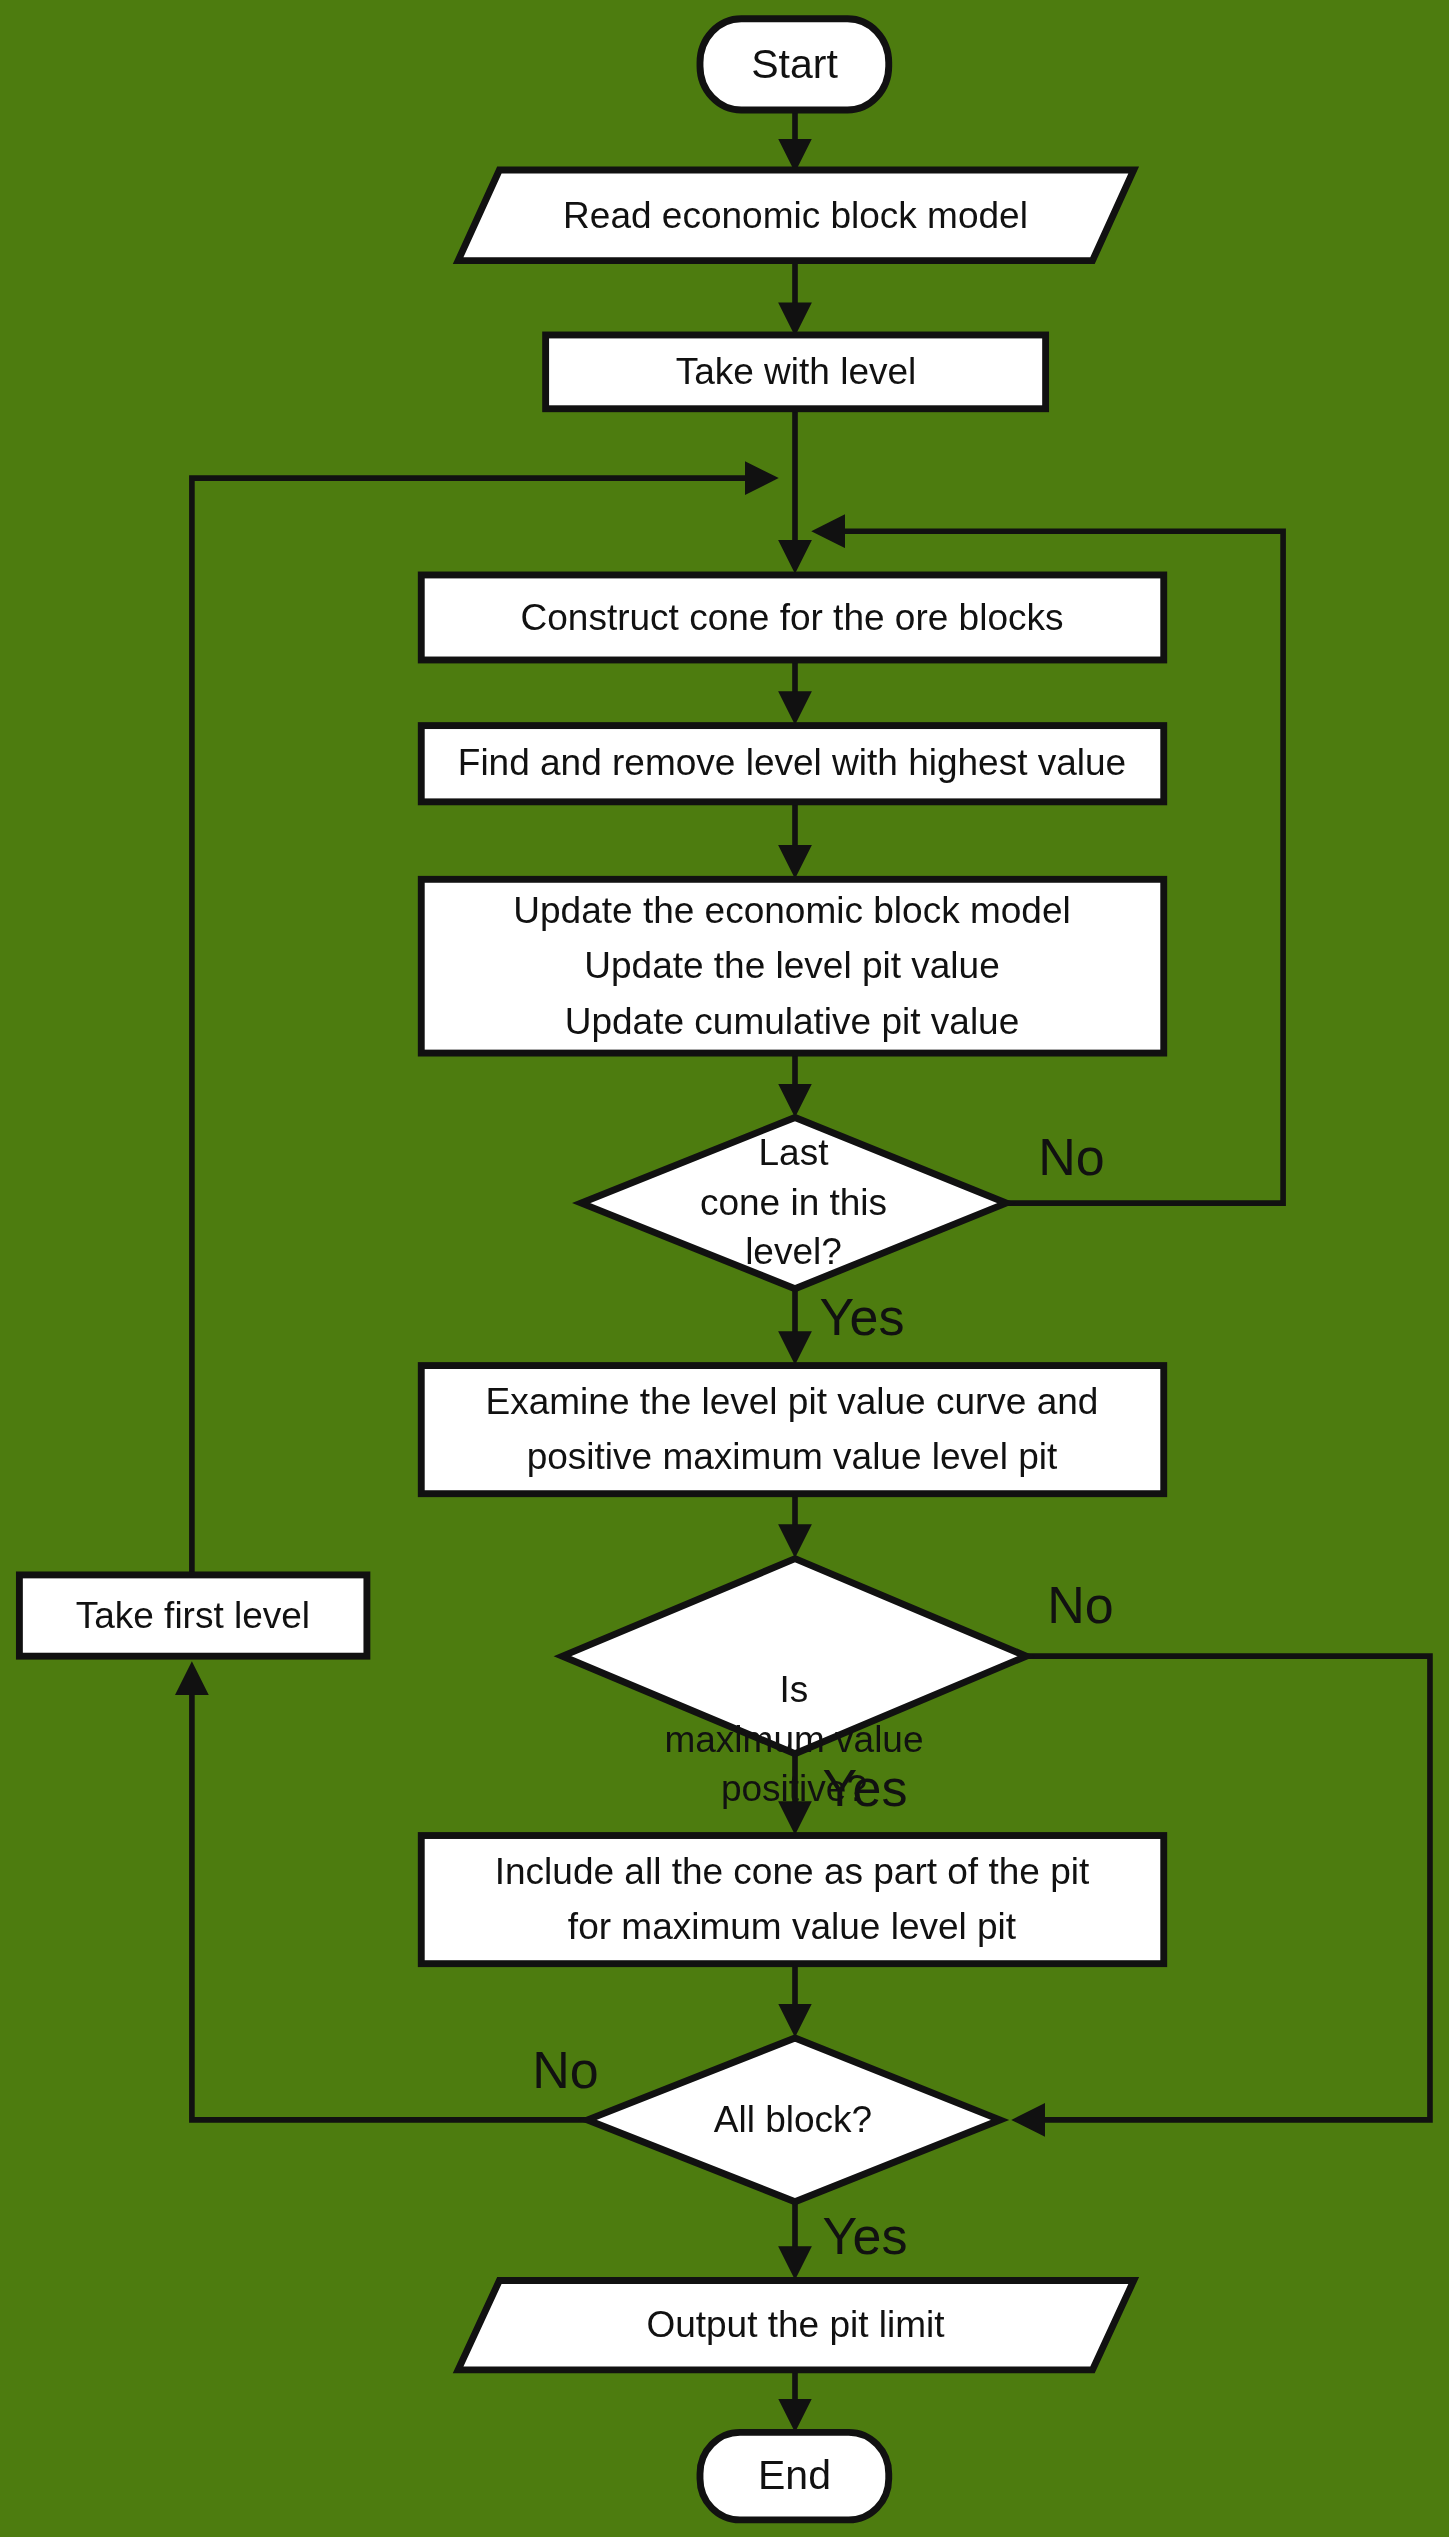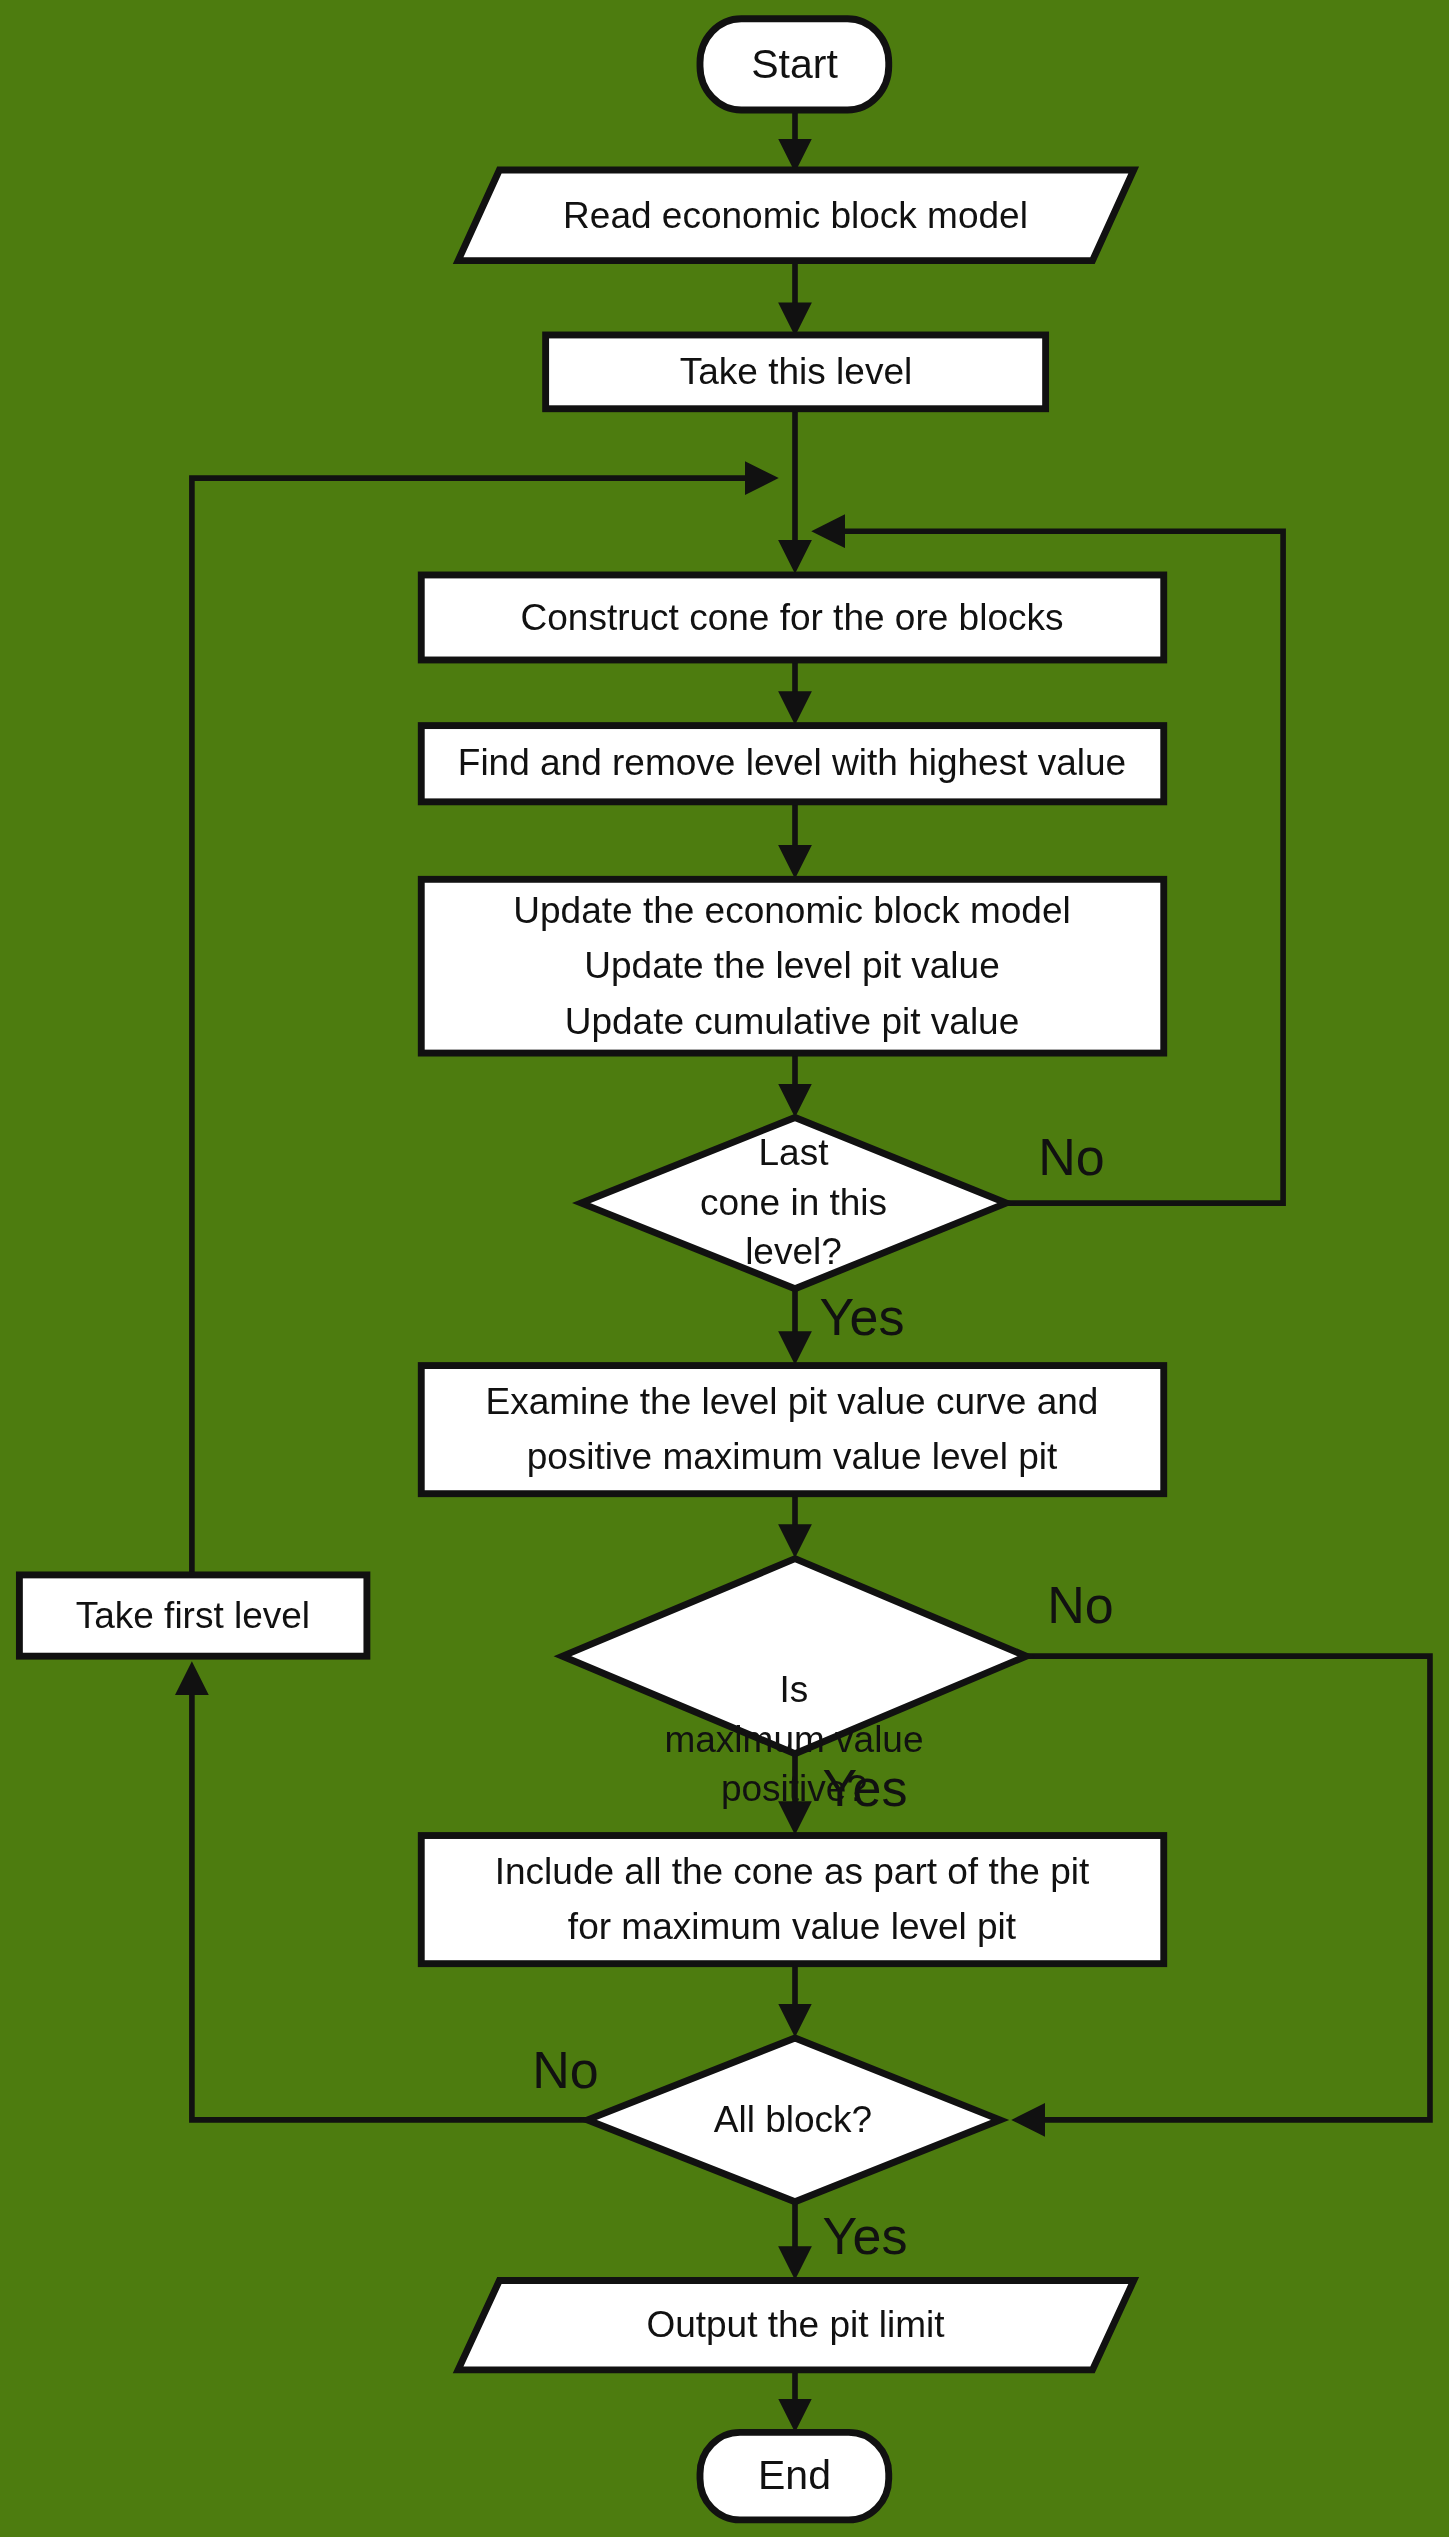--- a/index.html
+++ b/index.html
@@ -100,21 +100,21 @@
     <rect class="shape" x="674" y="2937" width="1188" height="205"></rect>
     <polygon class="shape" points="1272,3261 1600,3392 1272,3523 940,3392"></polygon>
     <polygon class="shape" points="799,3649 1814,3649 1748,3792 733,3792"></polygon>
     <rect class="shape" x="1120" y="3892" width="302" height="140" rx="64" ry="66"></rect>
   </svg>
 
   <div class="node-label big" style="left:700px; top:19px; width:189px; height:91px;">Start</div>
 
   <div class="node-label" style="left:458px; top:170px; width:675px; height:91px;">Read  economic block model</div>
 
-  <div class="node-label" style="left:546px; top:335px; width:500px; height:74px;">Take this level</div>
+  <div class="node-label" style="left:546px; top:335px; width:500px; height:74px;">Take with level</div>
 
   <div class="node-label" style="left:421px; top:575px; width:742px; height:85px;">Construct cone for the ore blocks</div>
 
   <div class="node-label" style="left:421px; top:725px; width:742px; height:76px;">Find and remove level with highest value</div>
 
   <div class="node-label" style="left:421px; top:879px; width:742px; height:174px;">Update the economic block model
 Update the level pit value
 Update cumulative pit value</div>
 
   <div class="node-label" style="left:581px; top:1117px; width:425px; height:171px; line-height:1.35;">Last

